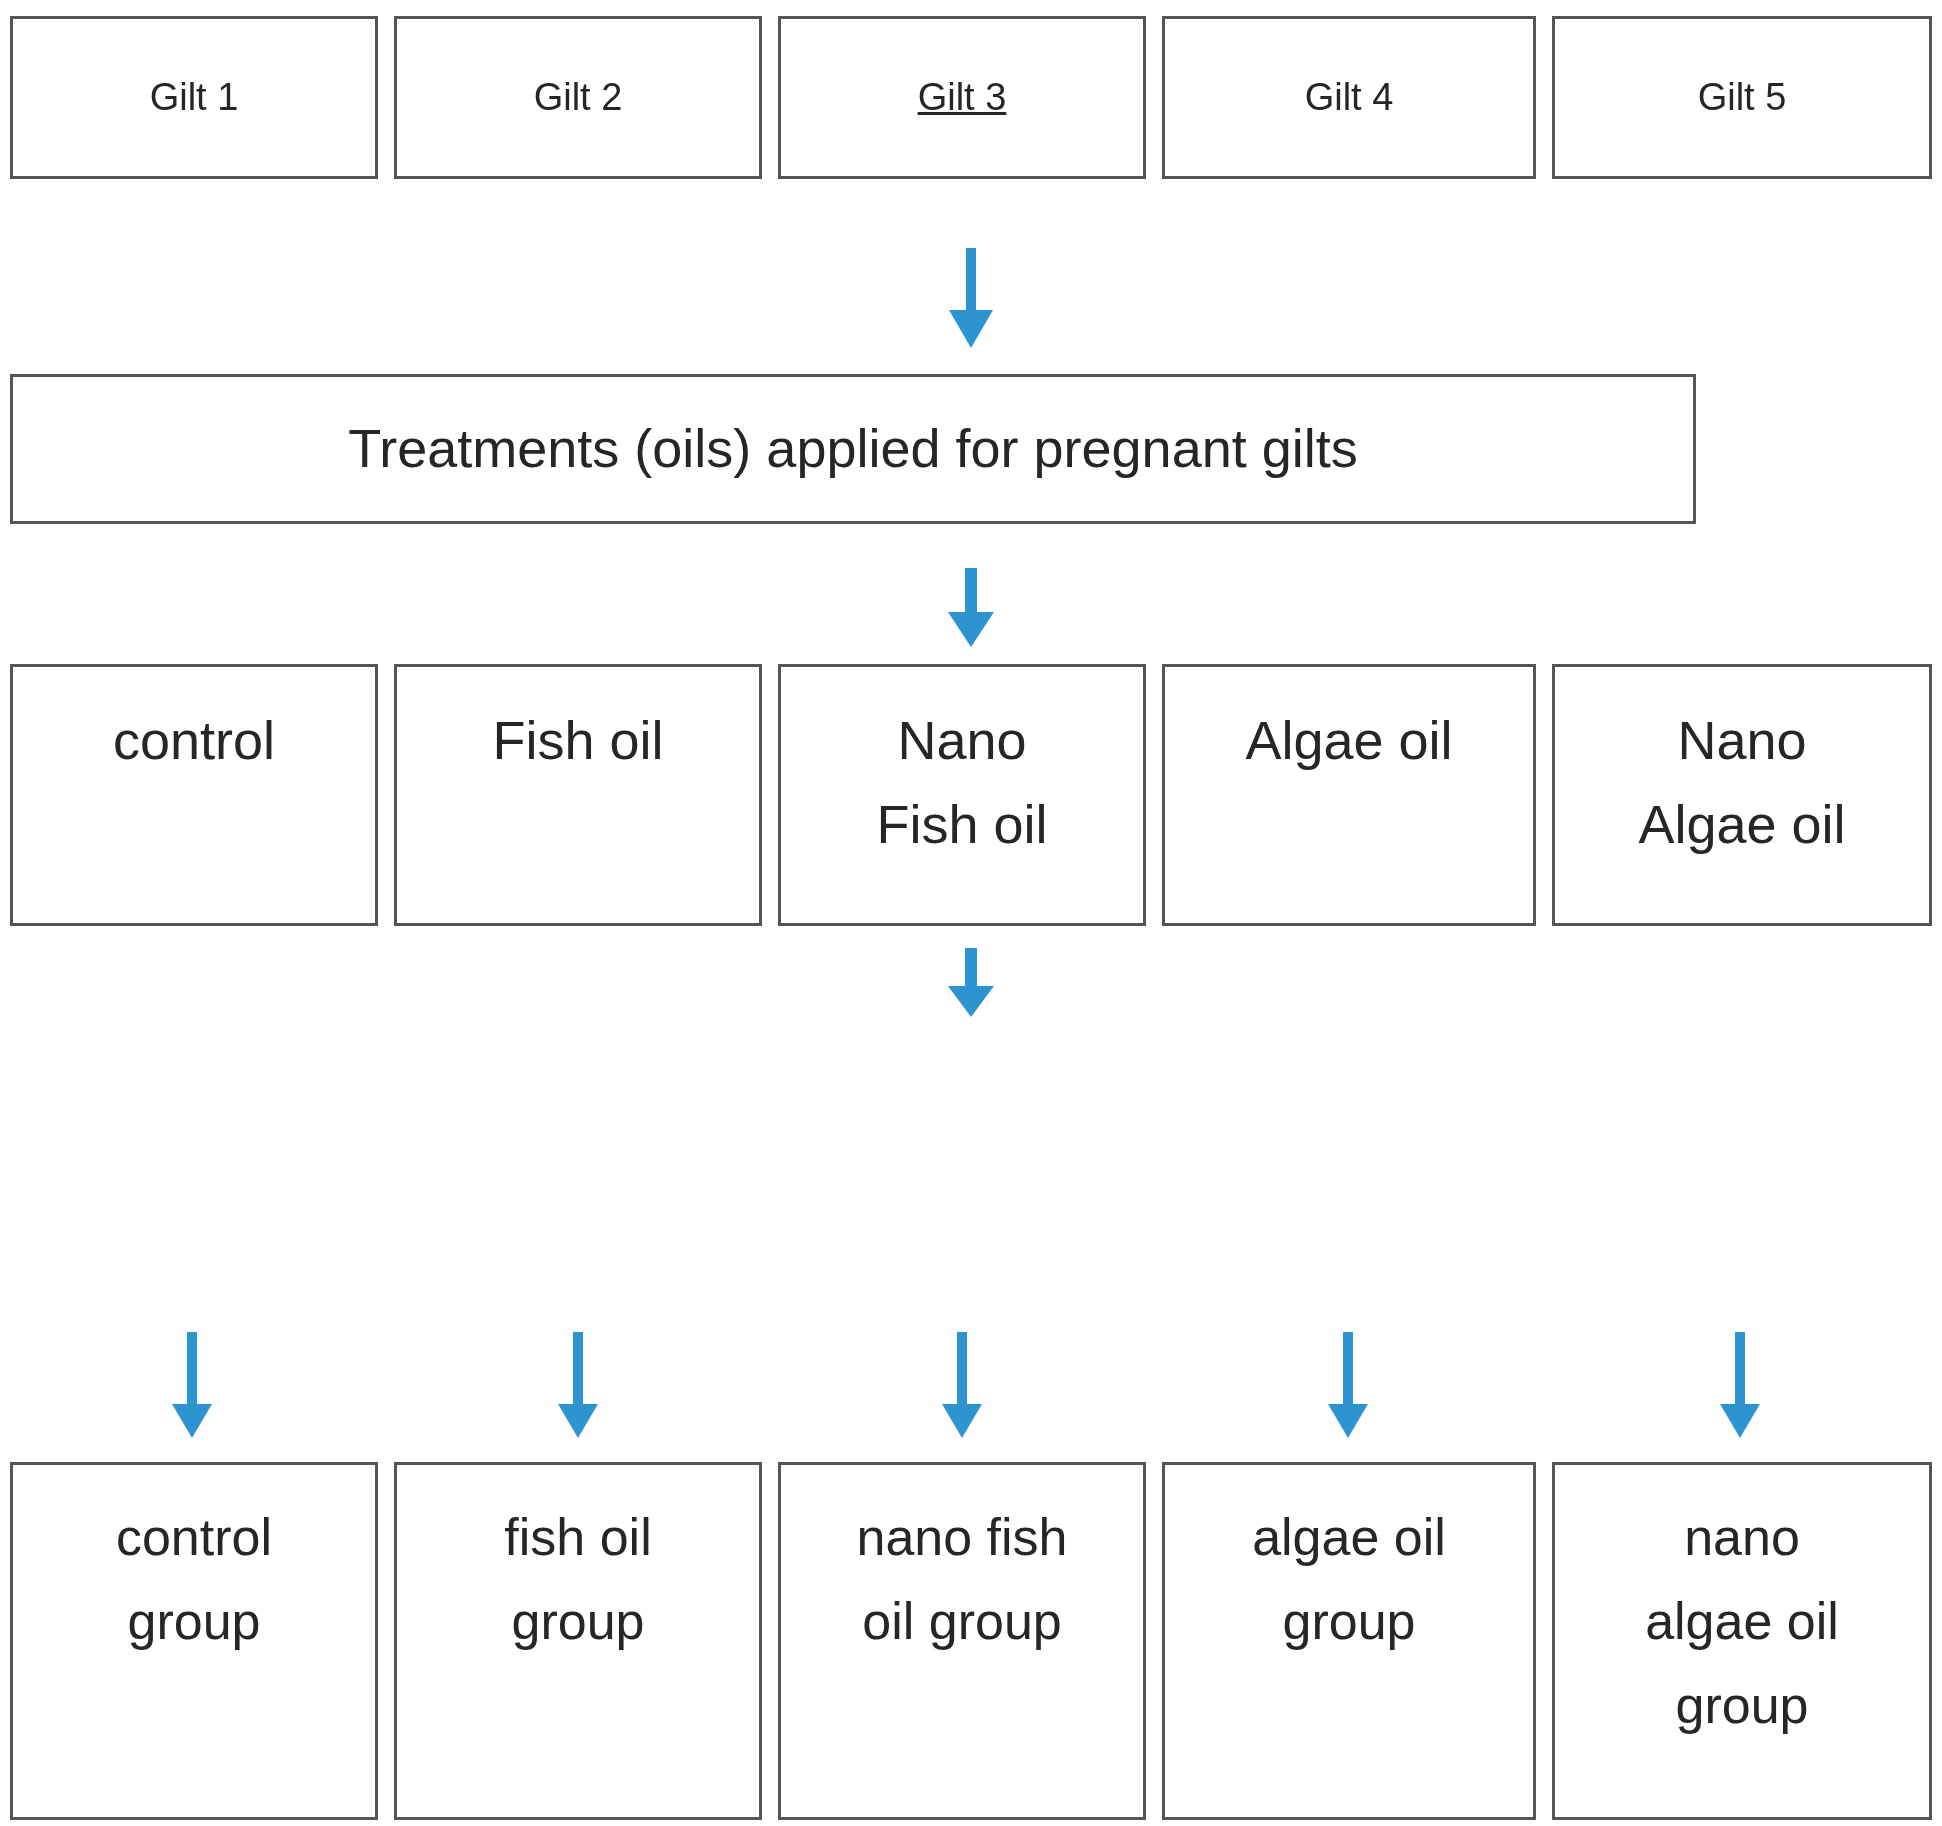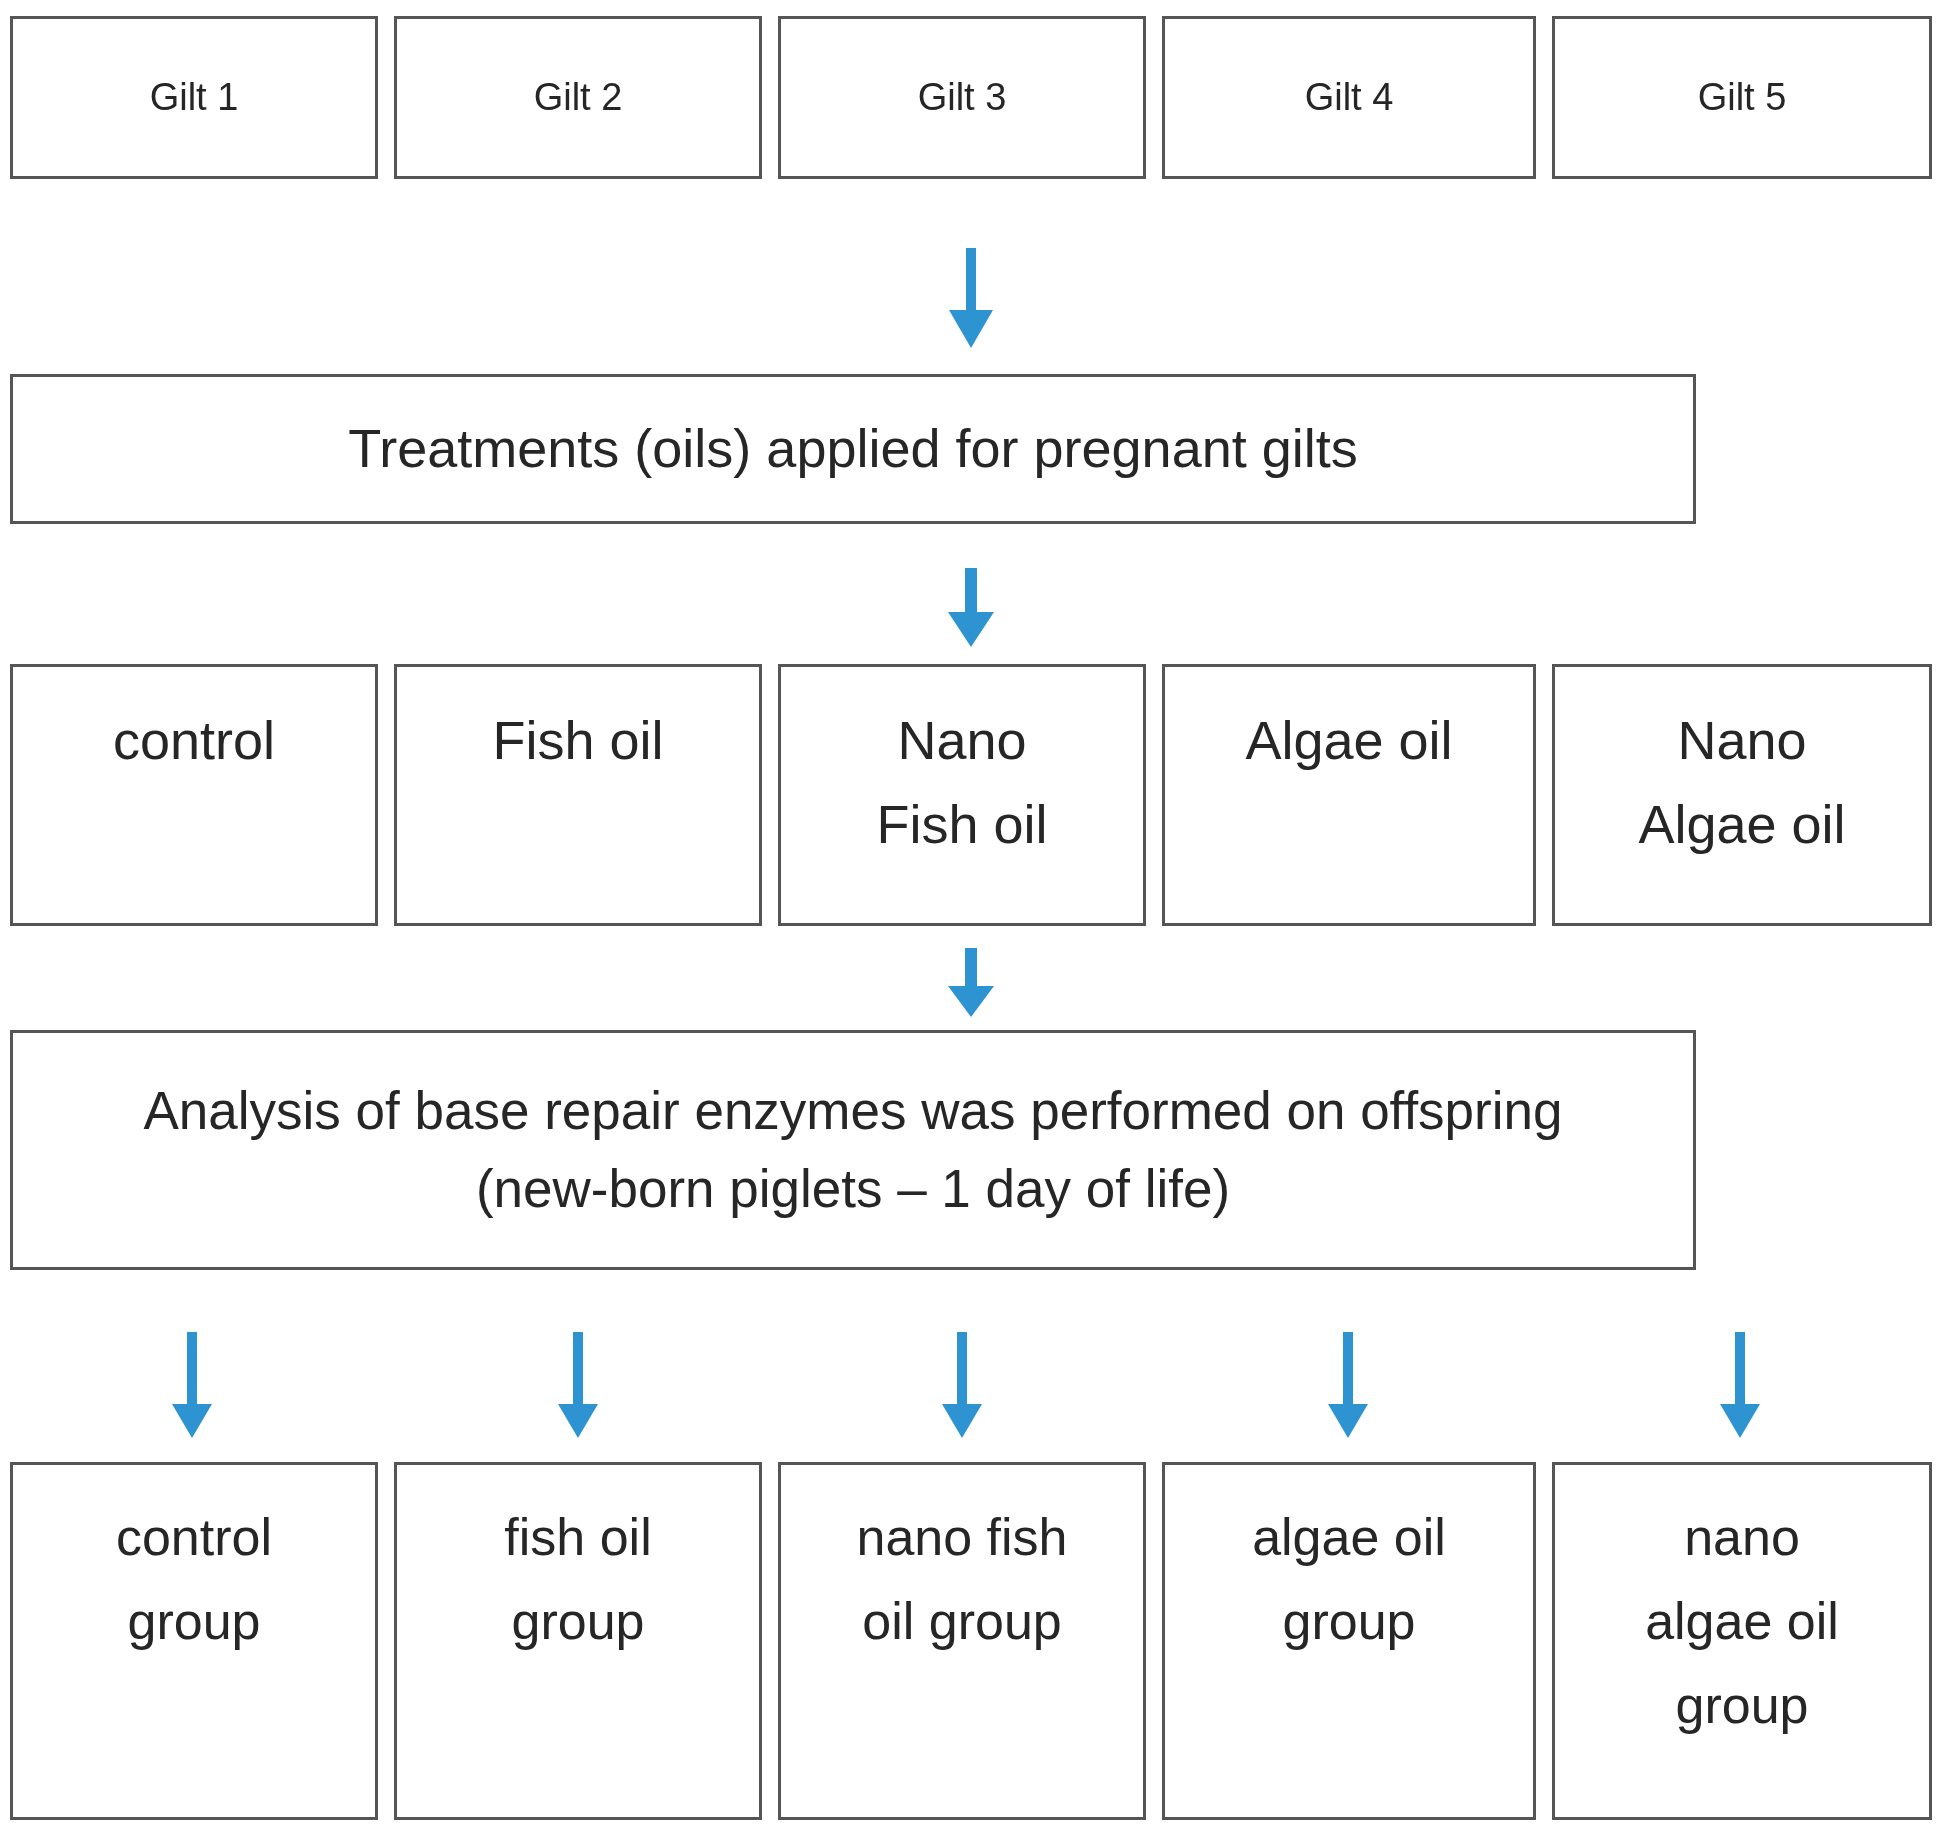--- a/index.html
+++ b/index.html
@@ -40,21 +40,21 @@
 
   
   .gilt-box {
     top: 16px;
     height: 163px;
     align-items: center;
     font-size: 38px;
   }
   .gilt-1 { left: 10px;   width: 368px; }
   .gilt-2 { left: 394px;  width: 368px; }
-  .gilt-3 { left: 778px;  width: 368px; }
+  .gilt-3 { left: 778px;  width: 368px; text-decoration: underline; }
   .gilt-4 { left: 1162px; width: 374px; }
   .gilt-5 { left: 1552px; width: 380px; }
 
   
   .band {
     left: 10px;
     width: 1686px;
     align-items: center;
     font-size: 54px;
   }
@@ -163,26 +163,20 @@
       <span>Algae oil</span>
     </span>
   </div>
 
   <span class="arrow" style="left:937px; top:948px;">
     <svg width="68" height="72" viewBox="0 0 68 72" xmlns="http://www.w3.org/2000/svg">
       <path d="M28 0 H40 V38 H57 L34 69 L11 38 H28 Z" fill="#2E93D1"></path>
     </svg>
   </span>
 
-  <div class="box band analysis-box">
-    <span class="txt">
-      <span>Analysis of base repair enzymes was performed on offspring</span><br>
-      <span>(new-born piglets – 1 day of life)</span>
-    </span>
-  </div>
 
   <span class="arrow" style="left:164px; top:1332px;">
     <svg width="56" height="110" viewBox="0 0 56 110" xmlns="http://www.w3.org/2000/svg">
       <path d="M23 0 H33 V72 H48 L28 106 L8 72 H23 Z" fill="#2E93D1"></path>
     </svg>
   </span>
   <span class="arrow" style="left:550px; top:1332px;">
     <svg width="56" height="110" viewBox="0 0 56 110" xmlns="http://www.w3.org/2000/svg">
       <path d="M23 0 H33 V72 H48 L28 106 L8 72 H23 Z" fill="#2E93D1"></path>
     </svg>

